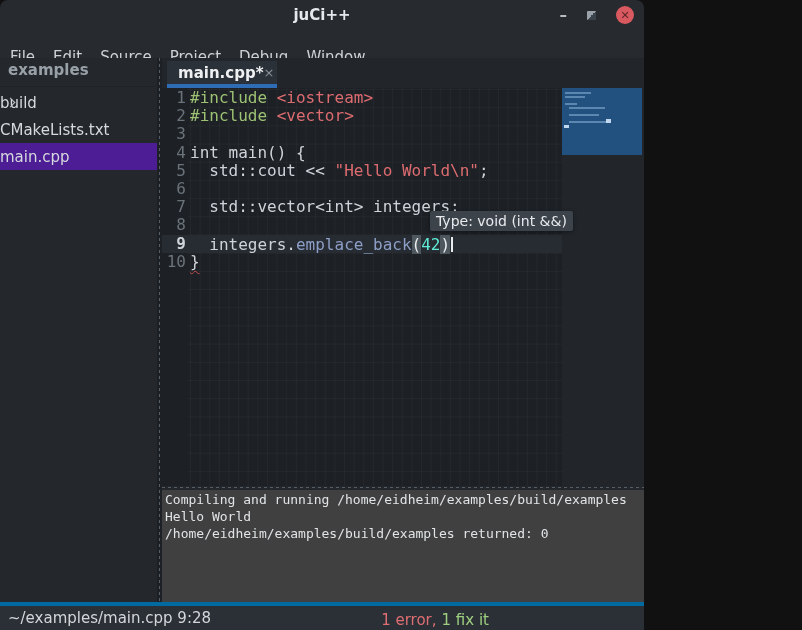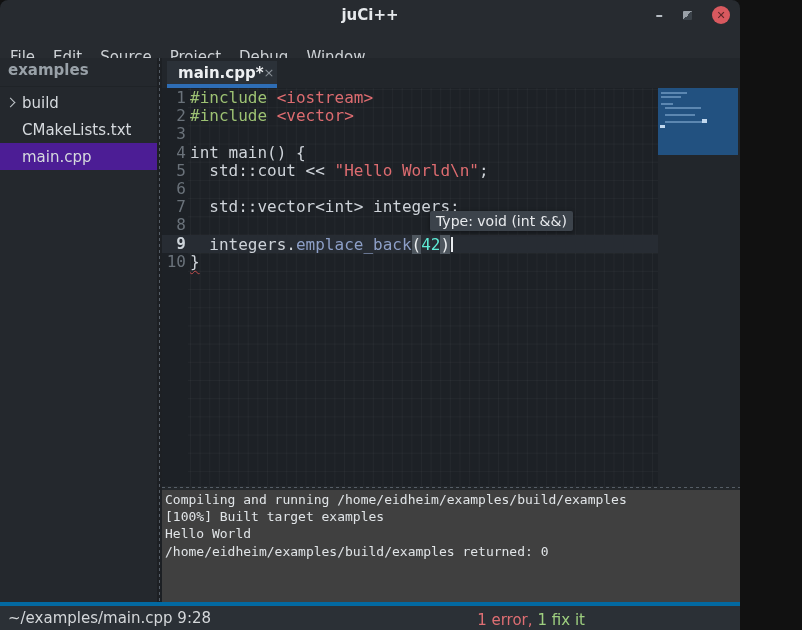--- a/index.html
+++ b/index.html
@@ -1,37 +1,37 @@
 <!DOCTYPE html>
 <html><head>
 <meta charset="utf-8">
 <style>
   html,body{margin:0;padding:0;background:#111;}
-  .window{position:relative;width:740px;height:630px;background:#23272b;overflow:hidden;
+  .window{position:relative;width:644px;height:630px;background:#23272b;overflow:hidden;
     font-family:"DejaVu Sans",sans-serif;border-radius:8px 8px 0 0;
     box-shadow:inset 0 0 0 1px #15181b;}
   
   .titlebar{position:absolute;top:0;left:0;right:0;height:30px;background:#272b30;
     display:flex;align-items:center;justify-content:center;border-radius:8px 8px 0 0;}
   .title{color:#e6e9ec;font-size:15px;font-weight:600;}
   .controls{position:absolute;right:10px;top:0;height:30px;display:flex;align-items:center;gap:20px;}
   .btn-min{color:#b7bdc3;font-size:15px;font-weight:bold;line-height:10px;}
   .btn-restore{width:9px;height:9px;background:linear-gradient(135deg,#9aa1a8 50%,#3c434a 50%);border-radius:1px;}
   .btn-close{width:18px;height:18px;border-radius:50%;background:#d8595f;color:#5c2628;
     display:flex;align-items:center;justify-content:center;font-size:11px;font-weight:bold;}
   
   .menubar{position:absolute;top:30px;left:0;right:0;height:28px;background:#272b30;
     display:flex;align-items:center;padding-left:1px;}
   .menu-item{color:#ced2d6;font-size:15px;padding:0 9px;margin-top:25px;}
   
   .sidebar{position:absolute;top:58px;left:0;width:157px;bottom:28px;background:#24282d;}
   .side-header{height:25px;padding:3px 0 0 8px;color:#99a1a8;font-size:15px;font-weight:bold;
     border-bottom:1px solid #1f2327;}
   .tree{margin-top:2px;}
-  .tree-row{height:27px;display:flex;align-items:center;padding-left:22px;color:#d6dade;
+  .tree-row{height:27px;display:flex;align-items:center;color:#d6dade;
     font-size:15px;position:relative;}
   .tree-row.selected{background:#4c1d95;}
   .chev{position:absolute;left:7px;top:10px;width:6px;height:6px;
     border-right:1.5px solid #c2c7cc;border-top:1.5px solid #c2c7cc;transform:rotate(45deg);}
   
   .vsep{position:absolute;top:58px;left:157px;width:5px;bottom:28px;background:#1d2024;}
   .vsep::after{content:"";position:absolute;left:2px;top:0;bottom:0;width:1px;
     background-image:repeating-linear-gradient(to bottom,#565e67 0 3px,transparent 3px 6px);}
   .hsep{position:absolute;left:0;right:0;top:428px;height:4px;background:#23272b;}
   .hsep::after{content:"";position:absolute;left:0;right:0;top:1px;height:1px;
@@ -169,21 +169,20 @@
       </div>
 
 
       <div class="tooltip tt-type">Type: void (int &amp;&amp;)</div>
     </div>
 
     <div class="hsep"></div>
 
     <div class="output">
         <div>Compiling and running /home/eidheim/examples/build/examples</div>
-        <div>[100%] Built target examples</div>
         <div>Hello World</div>
         <div>/home/eidheim/examples/build/examples returned: 0</div>
       </div>
   </div>
 
   <div class="statusbar">
     <span>~/examples/main.cpp 9:28</span>
     <span class="diagnostics">
       <span class="diag-error">1 error,</span>
       <span class="diag-fixit">1 fix it</span>

